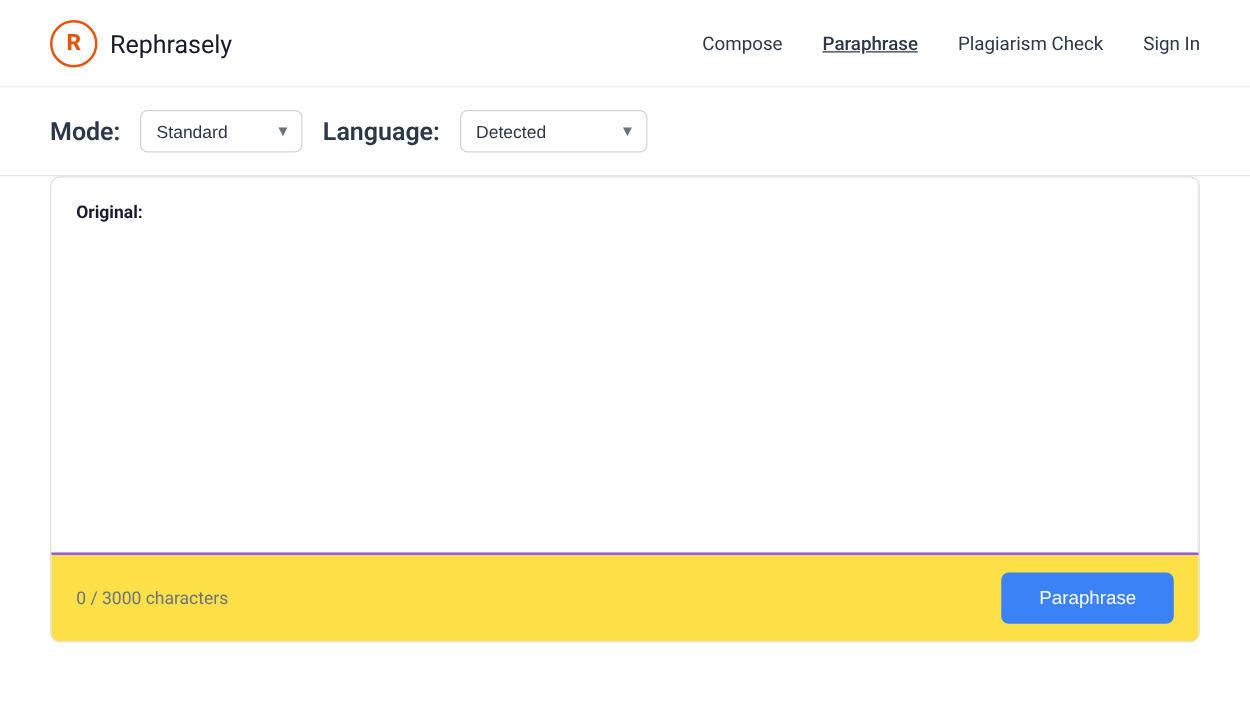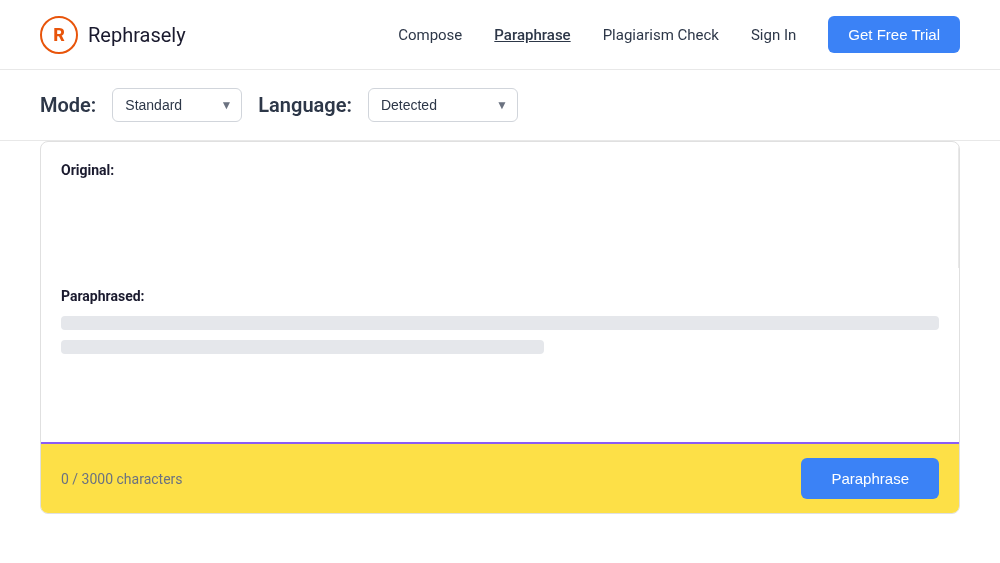--- a/index.html
+++ b/index.html
@@ -196,21 +196,20 @@
     .editor-container {
       border: 1px solid #e0e0e0;
       border-radius: 8px;
       overflow: hidden;
       margin: 0 40px;
     }
 
     .editor-panels {
       display: flex;
       min-height: 300px;
-      flex-direction: column;
     }
 
     .editor-footer {
       display: flex;
       align-items: center;
       justify-content: space-between;
       padding: 14px 20px;
       border-top: 2px solid #8b5cf6;
       background: #fde047;
     }
@@ -223,21 +222,20 @@
   <header class="header">
     <div class="logo-area">
       <div class="logo-icon">R</div>
       <span class="logo-text">Rephrasely</span>
     </div>
     <nav class="nav-links">
       <a class="nav-link">Compose</a>
       <a class="nav-link active">Paraphrase</a>
       <a class="nav-link">Plagiarism Check</a>
       <a class="nav-link">Sign In</a>
-      <button class="btn-free-trial">Get Free Trial</button>
     </nav>
   </header>
 
   <div class="controls-bar">
     <span class="control-label">Mode:</span>
     <div class="select-wrapper">
       <select class="control-select">
         <option>Standard</option>
         <option>Fluency</option>
         <option>Formal</option>
@@ -264,27 +262,20 @@
     </div>
   </div>
 
   <div class="editor-container">
     <div class="editor-panels">
 
       <div class="panel-left">
         <div class="panel-title">Original:</div>
       </div>
 
-      <div class="panel-right">
-        <div class="panel-title">Paraphrased:</div>
-        <div>
-          <div class="skeleton-line full"></div>
-          <div class="skeleton-line partial"></div>
-        </div>
-      </div>
     </div>
 
     <div class="editor-footer">
       <span class="char-count">0 / 3000 characters</span>
       <button class="btn-paraphrase">Paraphrase</button>
     </div>
   </div>
 </div>
 
 </body></html>

